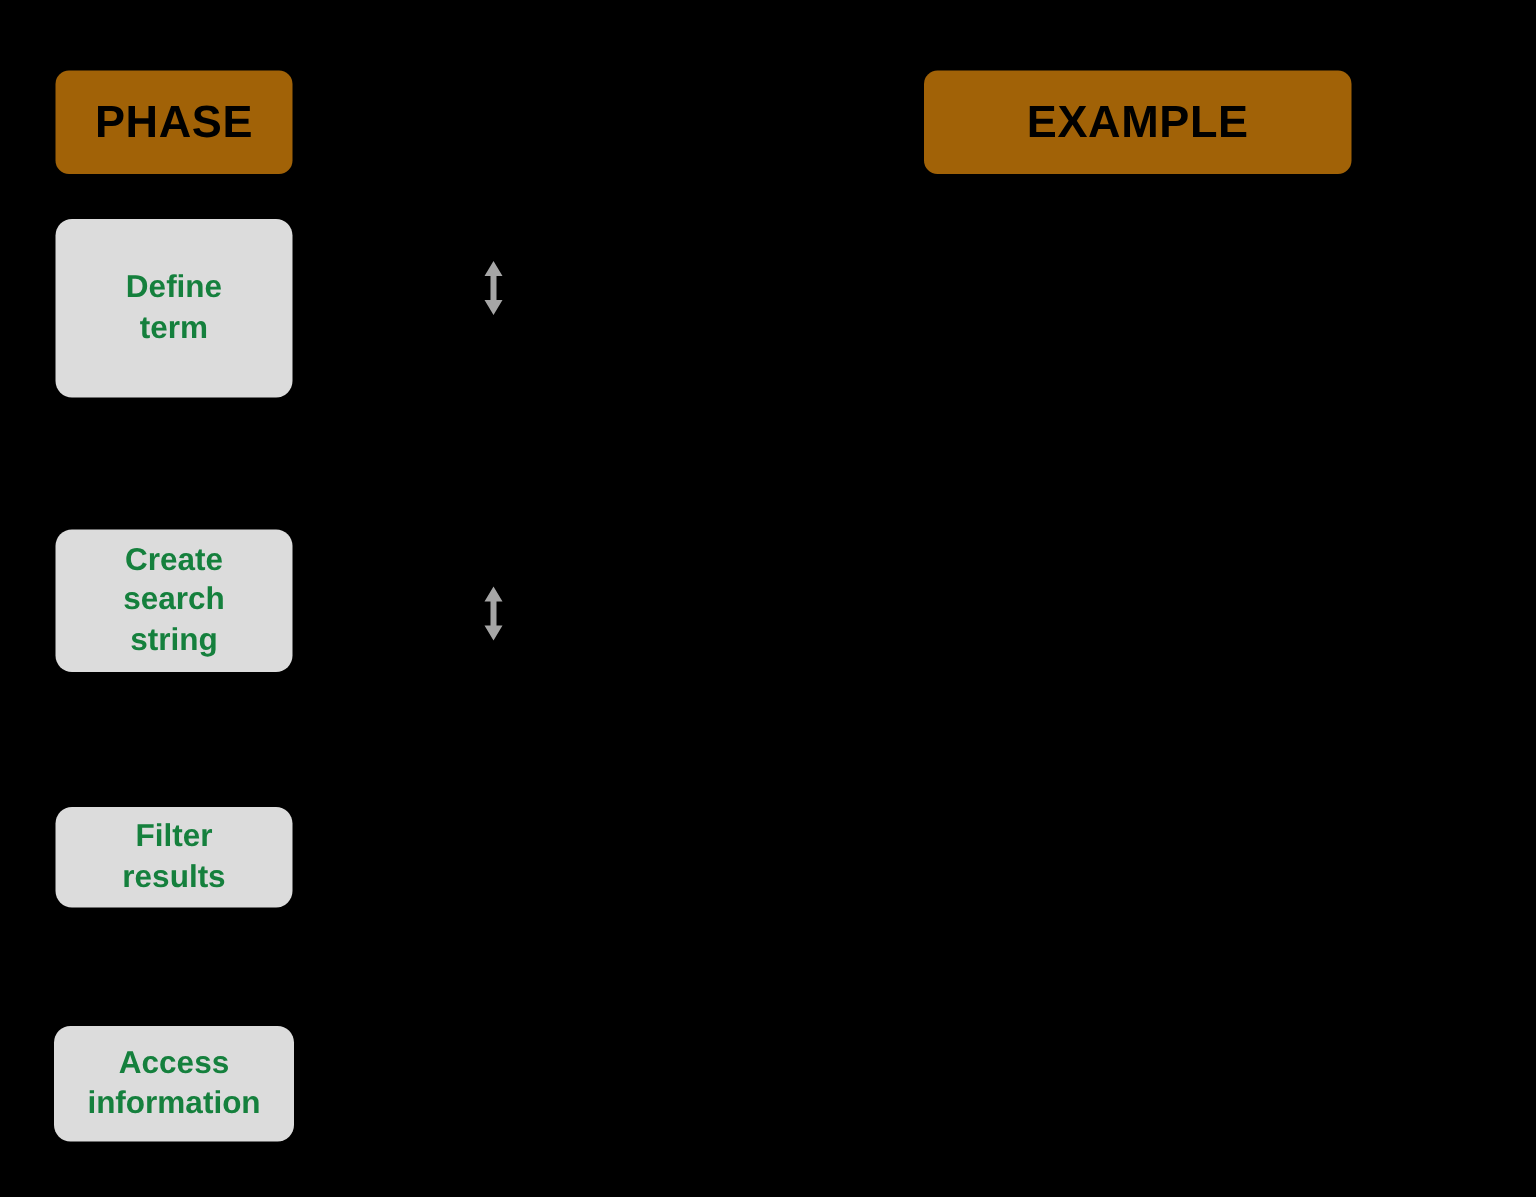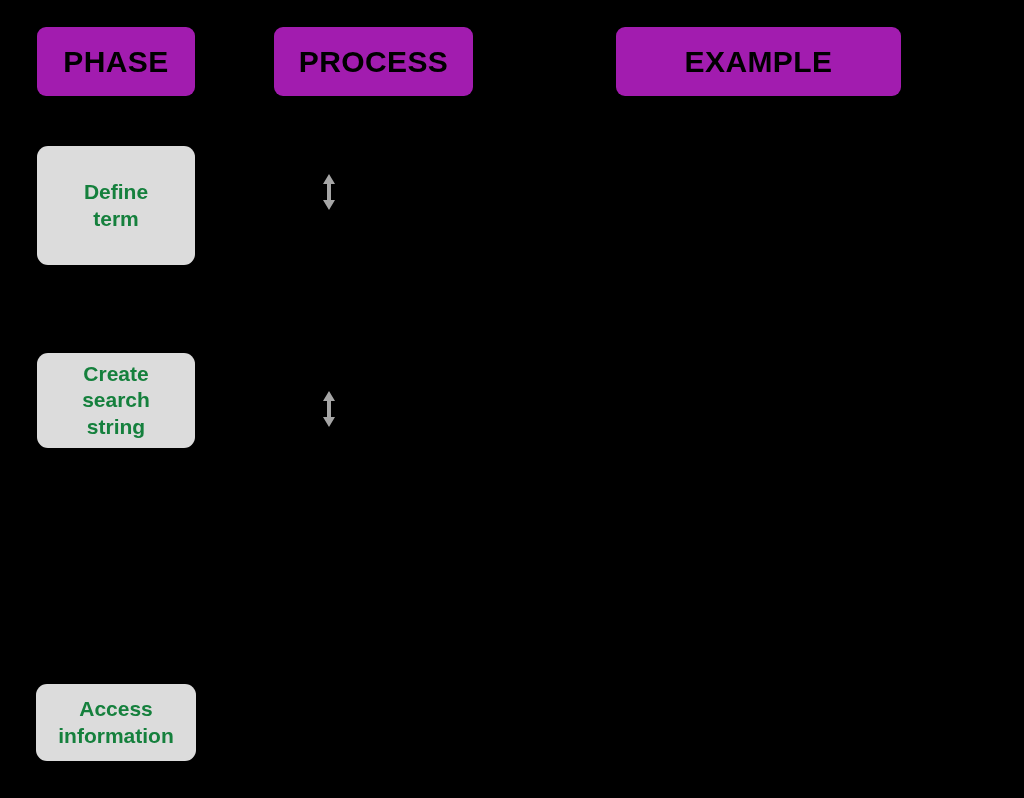--- a/index.html
+++ b/index.html
@@ -14,31 +14,32 @@
     position: relative;
     width: 1024px;
     height: 798px;
     background: #000000;
     overflow: hidden;
   }
 
   
   .col-header {
     position: absolute;
-    background: #a21caf;
+    background: #a16207;
     border-radius: 9px;
     display: flex;
     align-items: center;
     justify-content: center;
     color: #000000;
     font-weight: bold;
     font-size: 30px;
     letter-spacing: 0.4px;
     line-height: 1;
     text-align: center;
+    margin-top: 20px;
   }
   #hdr-phase   { left: 37px;  top: 27px; width: 158px; height: 69px; }
   #hdr-process { left: 274px; top: 27px; width: 199px; height: 69px; }
   #hdr-example { left: 616px; top: 27px; width: 285px; height: 69px; }
 
   
   .phase-box {
     position: absolute;
     left: 37px;
     width: 158px;
@@ -70,31 +71,32 @@
   #arrow-0 { left: 320px; top: 173px; }
   #arrow-1 { left: 320px; top: 390px; }
 </style>
 </head>
 <body>
 
 <div id="canvas">
 
   <div id="hdr-phase" class="col-header">PHASE</div>
 
-  <div id="hdr-process" class="col-header">PROCESS</div>
 
   <div id="hdr-example" class="col-header">EXAMPLE</div>
 
   <div id="phase-box-0" class="phase-box">Define
 term</div>
 
   <div id="phase-box-1" class="phase-box">Create
 search
 string</div>
 
+  <div id="phase-box-2" class="phase-box">Filter
+results</div>
 
   <div id="phase-box-3" class="phase-box">Access
 information</div>
 
   <div id="arrow-0" class="double-arrow">
     <svg viewBox="0 0 18 38" width="18" height="38" aria-hidden="true">
       <path d="M9 1 L15 11 L11 11 L11 27 L15 27 L9 37 L3 27 L7 27 L7 11 L3 11 Z" fill="#a6a6a6"></path>
     </svg>
   </div>
 

